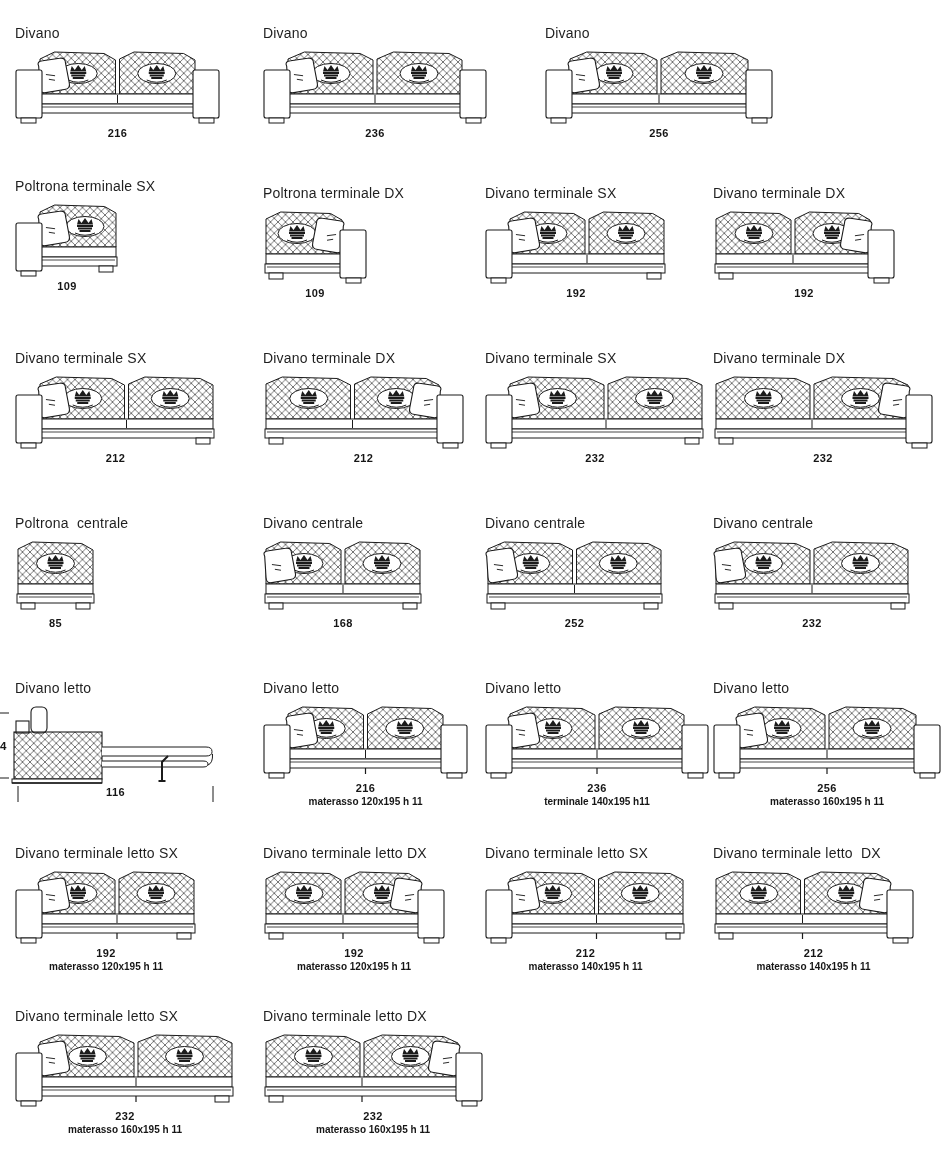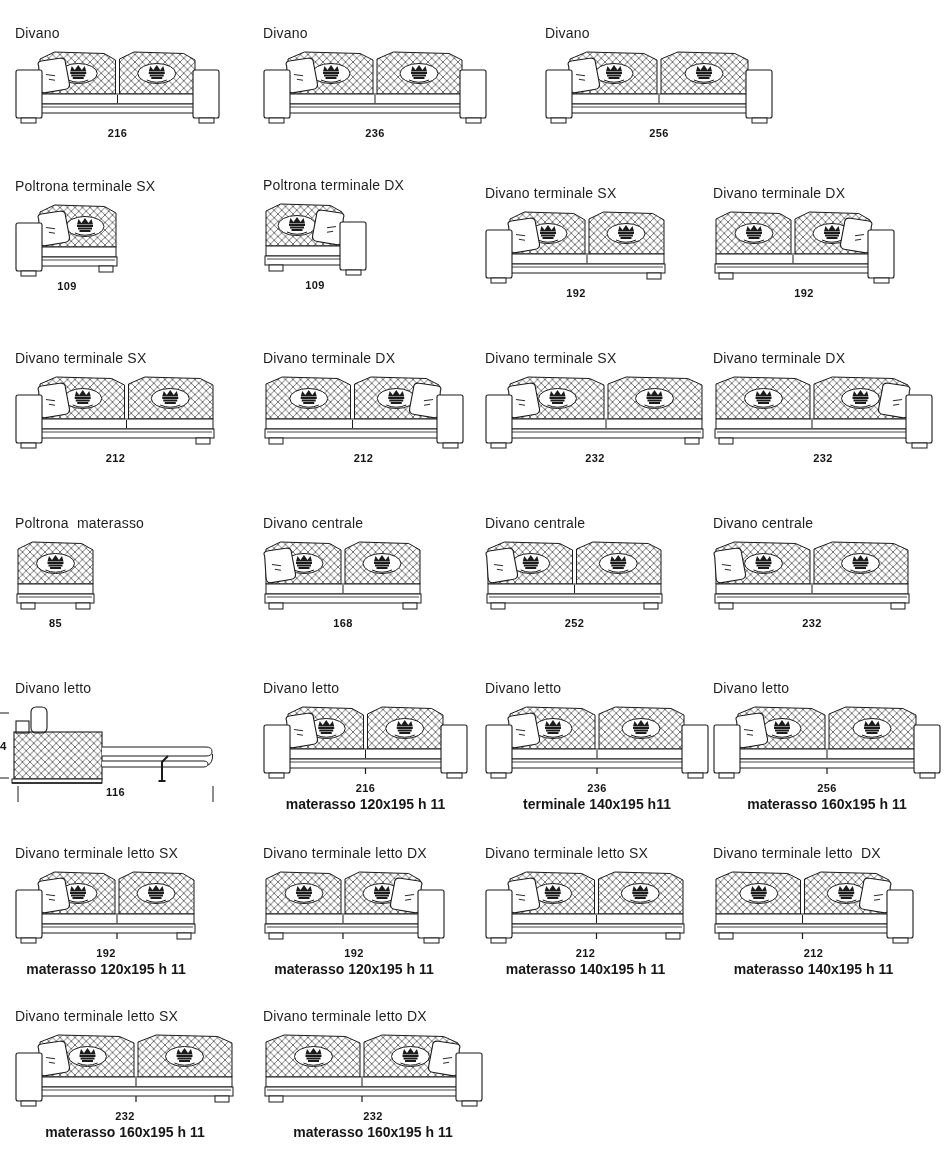--- a/index.html
+++ b/index.html
@@ -12,21 +12,21 @@
     position:absolute;left:0;top:0;font-size:14px;letter-spacing:.2px;
     white-space:pre;width:max-content;color:#1f1f1f;
   }
   .cell-drawing{position:absolute;top:22px;left:0;}
   .cell-dim{
     position:absolute;top:102px;left:0;right:0;text-align:center;
     font-size:11px;font-weight:bold;letter-spacing:.4px;color:#161616;
   }
   .cell-mat{
     position:absolute;top:116px;left:0;right:0;text-align:center;white-space:pre;
-    font-size:14px;font-weight:bold;color:#161616;
+    font-size:10px;font-weight:bold;color:#161616;
   }
   .side-dim{
     position:absolute;left:0;top:60px;font-size:11.5px;font-weight:bold;color:#161616;
   }
   .dim-letto-top{left:18px;right:auto;width:195px;top:106px;}
   svg{display:block;}
 </style>
 </head>
 <body>
 
@@ -201,21 +201,21 @@
           </g>
           <g>
             <rect x="1" y="23" width="26" height="48" rx="2" fill="#fff" stroke="#1b1b1b" stroke-width="1.1"></rect>
             <rect x="6" y="71" width="15" height="5" fill="#fff" stroke="#1b1b1b" stroke-width="1"></rect>
           </g>
           <rect x="84" y="66" width="14" height="6" fill="#fff" stroke="#1b1b1b" stroke-width="1"></rect>
         </svg>
       </div>
       <div class="cell-dim">109</div>
     </div>
-    <div class="cell" style="left: 263px; top: 177px; width: 104px;">
+    <div class="cell" style="left: 263px; top: 185px; width: 104px;">
       <div class="cell-label">Poltrona terminale DX</div>
       <div class="cell-drawing">
         <svg width="104" height="78" viewBox="0 0 104 78">
           <defs>
             <pattern id="xh_1_1" patternUnits="userSpaceOnUse" width="7.5" height="7.5">
               <path d="M0 7.5L7.5 0M0 0L7.5 7.5" stroke="#2a2a2a" stroke-width="0.65" fill="none"></path>
             </pattern>
           </defs>
           <g>
             <path d="M3 12 L17.6 5 L67.5 6.5 L79 13 L79 47 L3 47 Z" fill="url(#xh_1_1)" stroke="#1b1b1b" stroke-width="1"></path>
@@ -502,21 +502,21 @@
           <rect x="6" y="66" width="14" height="6" fill="#fff" stroke="#1b1b1b" stroke-width="1"></rect>
           <g>
             <rect x="193" y="23" width="26" height="48" rx="2" fill="#fff" stroke="#1b1b1b" stroke-width="1.1"></rect>
             <rect x="199" y="71" width="15" height="5" fill="#fff" stroke="#1b1b1b" stroke-width="1"></rect>
           </g>
         </svg>
       </div>
       <div class="cell-dim">232</div>
     </div>
     <div class="cell" style="left: 15px; top: 515px; width: 81px;">
-      <div class="cell-label">Poltrona  materasso</div>
+      <div class="cell-label">Poltrona  centrale</div>
       <div class="cell-drawing">
         <svg width="81" height="78" viewBox="0 0 81 78">
           <defs>
             <pattern id="xh_3_0" patternUnits="userSpaceOnUse" width="7.5" height="7.5">
               <path d="M0 7.5L7.5 0M0 0L7.5 7.5" stroke="#2a2a2a" stroke-width="0.65" fill="none"></path>
             </pattern>
           </defs>
           <g>
             <path d="M3 12 L17.4 5 L66.7 6.5 L78 13 L78 47 L3 47 Z" fill="url(#xh_3_0)" stroke="#1b1b1b" stroke-width="1"></path>
           </g>

